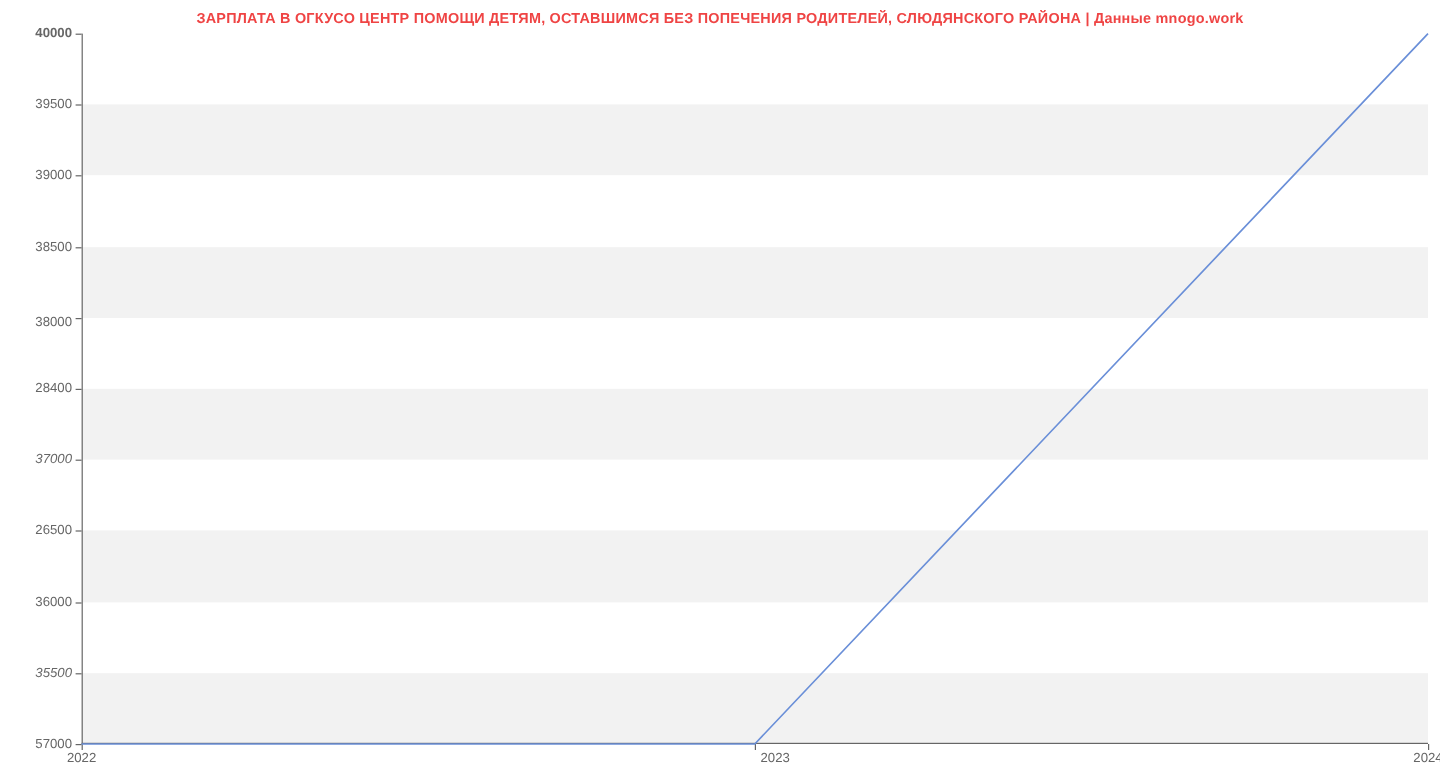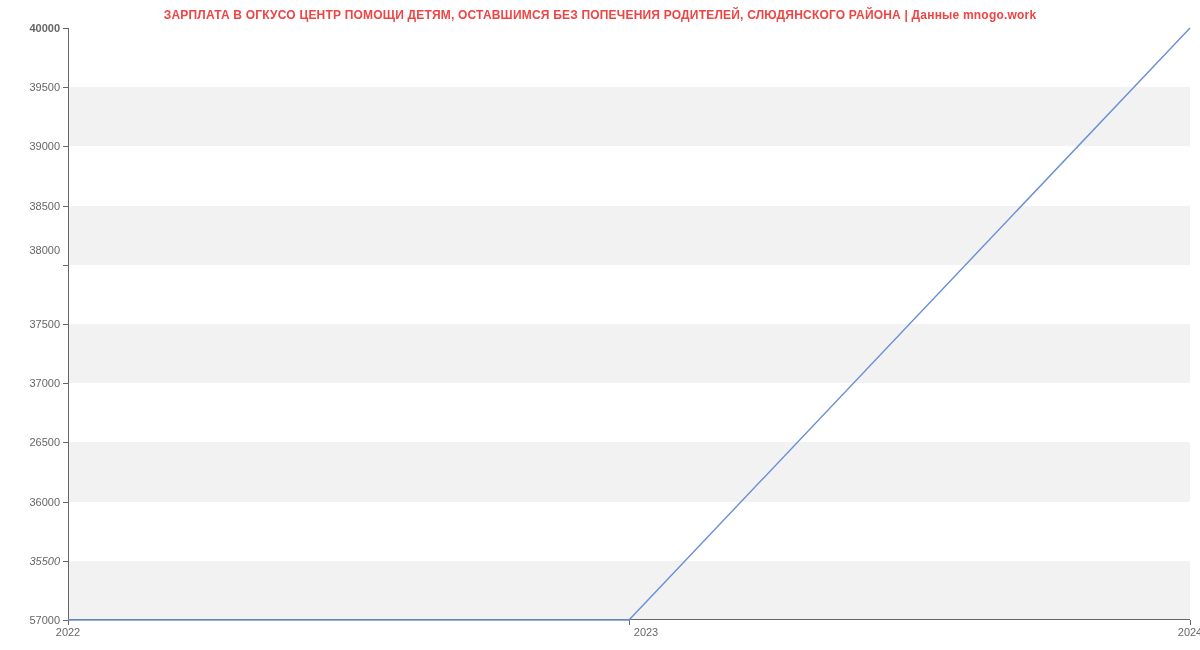--- a/index.html
+++ b/index.html
@@ -108,25 +108,25 @@
   <div class="x-axis"></div>
   <div id="y-ticks">
       <div class="y-tick-label" style="top: 592px;">57000</div>
       <div class="y-tick-mark" style="top: 592px;"></div>
       <div class="y-tick-label" style="top: 532.8px; font-style: italic;">35500</div>
       <div class="y-tick-mark" style="top: 532.8px;"></div>
       <div class="y-tick-label" style="top: 473.6px;">36000</div>
       <div class="y-tick-mark" style="top: 473.6px;"></div>
       <div class="y-tick-label" style="top: 414.4px;">26500</div>
       <div class="y-tick-mark" style="top: 414.4px;"></div>
-      <div class="y-tick-label" style="top: 355.2px;">37000</div>
+      <div class="y-tick-label" style="top: 355.2px; font-style: italic;">37000</div>
       <div class="y-tick-mark" style="top: 355.2px;"></div>
-      <div class="y-tick-label" style="top: 296px;">37500</div>
+      <div class="y-tick-label" style="top: 296px;">28400</div>
       <div class="y-tick-mark" style="top: 296px;"></div>
-      <div class="y-tick-label" style="top: 222px; margin-left: 36px;">38000</div>
+      <div class="y-tick-label" style="top: 241px; margin-left: 36px;">38000</div>
       <div class="y-tick-mark" style="top: 236.8px;"></div>
       <div class="y-tick-label" style="top: 177.6px;">38500</div>
       <div class="y-tick-mark" style="top: 177.6px;"></div>
       <div class="y-tick-label" style="top: 118.4px; text-align: center;">39000</div>
       <div class="y-tick-mark" style="top: 118.4px;"></div>
       <div class="y-tick-label" style="top: 59.2px;">39500</div>
       <div class="y-tick-mark" style="top: 59.2px;"></div>
       <div class="y-tick-label" style="top: 0px; font-weight: bold;">40000</div>
       <div class="y-tick-mark" style="top: 0px;"></div>
     </div>

